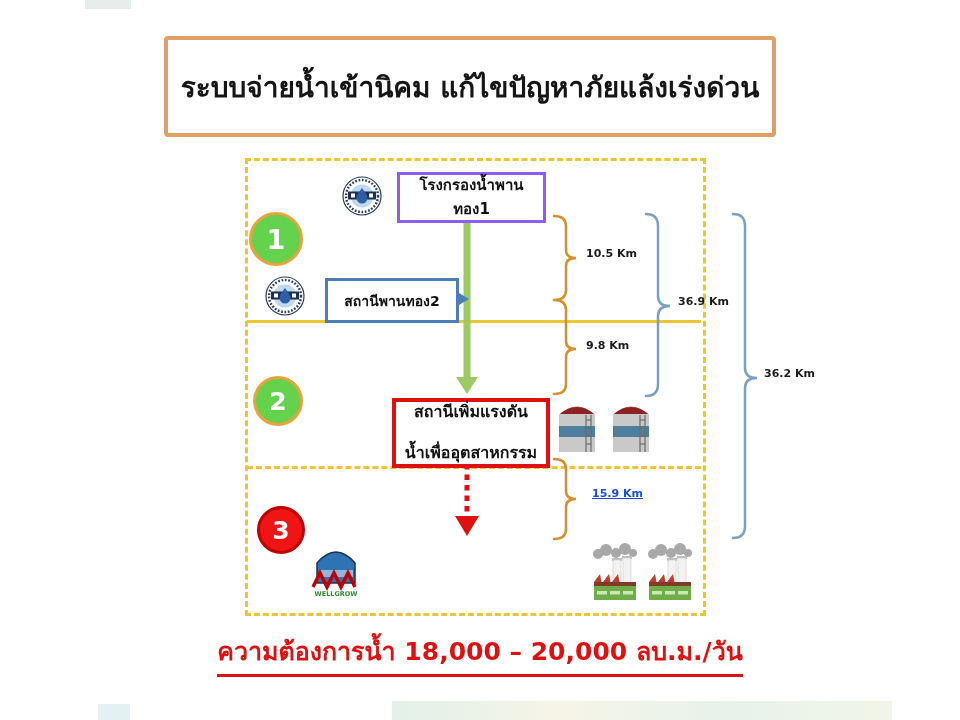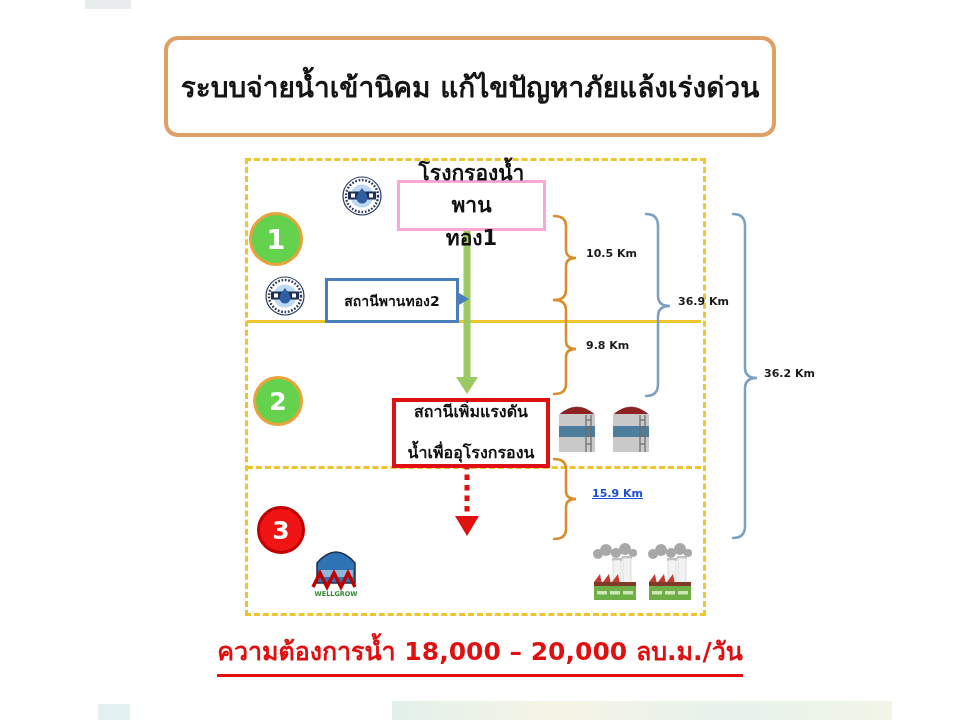--- a/index.html
+++ b/index.html
@@ -4,21 +4,21 @@
 <style>
   html,body { margin:0; padding:0; background:#fff; }
   .slide {
     position:relative; width:960px; height:720px; background:#ffffff;
     font-family:"DejaVu Sans","Liberation Sans",sans-serif; overflow:hidden;
   }
   .abs { position:absolute; }
 
   .title-box {
     left:164px; top:36px; width:604px; height:93px;
-    border:4px solid #E0A065; border-radius:14px; background:#fff;
+    border:4px solid #E0A065; border-radius:4px; background:#fff;
     display:flex; align-items:center; justify-content:center;
     font-size:28px; font-weight:bold; color:#151515; white-space:nowrap;
   }
 
   .boundary { left:245px; top:158px; width:455px; height:452px; border:3px dashed #EDC52F; }
   .divider1 { left:247px; top:320px; width:454px; height:0; border-top:3px solid #EDC52F; }
   .divider2 { left:247px; top:466px; width:454px; height:0; border-top:3px dashed #EDC52F; }
 
   .step {
     border-radius:50%; color:#fff; font-weight:bold;
@@ -26,21 +26,21 @@
   }
   .step1 { left:249px; top:212px; width:48px; height:48px; background:#64D24D; border:3px solid #E8A33D; font-size:27px; }
   .step2 { left:253px; top:376px; width:44px; height:44px; background:#64D24D; border:3px solid #E8A33D; font-size:25px; }
   .step3 { left:257px; top:506px; width:42px; height:42px; background:#F01414; border:3px solid #C00000; font-size:25px; }
 
   .node {
     background:#fff; display:flex; flex-direction:column;
     align-items:center; justify-content:center;
     font-weight:bold; color:#111; text-align:center;
   }
-  .plant   { left:397px; top:172px; width:143px; height:45px; border:3px solid #f9a8d4; font-size:21px; line-height:1.55;margin-top:8px; }
+  .plant   { left:397px; top:172px; width:143px; height:45px; border:3px solid #8b5cf6; font-size:15px; line-height:1.55; }
   .station { left:325px; top:278px; width:128px; height:39px; border:3px solid #4A7EBB; font-size:14px;justify-content:center; }
   .pump    { left:392px; top:398px; width:150px; height:62px; border:4px solid #E01010; font-size:16px; line-height:1.8;gap:12px; }
   .estate  { left:365px; top:539px; width:188px; height:53px; border:4px solid #E01010; font-size:17px; }
 
   .km { position:absolute; font-weight:bold; font-size:11px; color:#1a1a1a; white-space:nowrap; }
   .km-red { color:#1d4ed8; text-decoration:underline; }
 
   .footer { left:0; top:631px; width:960px; text-align:center; }
   .footer span {
     font-size:25px; font-weight:bold; color:#E01010;
@@ -172,21 +172,21 @@
 
   <div class="abs node plant">
     <span>โรงกรองน้ำพาน</span>
     <span>ทอง1</span>
   </div>
   <div class="abs node station">
     <span>สถานีพานทอง2</span>
   </div>
   <div class="abs node pump">
     <span>สถานีเพิ่มแรงดัน</span>
-    <span>น้ำเพื่ออุโรงกรองน</span>
+    <span>น้ำเพื่ออุตสาหกรรม</span>
   </div>
 
   <div class="km" style="left:586px; top:247px;">10.5 Km</div>
   <div class="km" style="left:586px; top:339px;">9.8 Km</div>
   <div class="km" style="left:678px; top:295px;">36.9 Km</div>
   <div class="km" style="left:764px; top:367px;">36.2 Km</div>
   <div class="km km-red" style="left:592px; top:487px;">15.9 Km</div>
 
   <div class="abs footer">
     <span>ความต้องการน้ำ 18,000 – 20,000 ลบ.ม./วัน</span>

